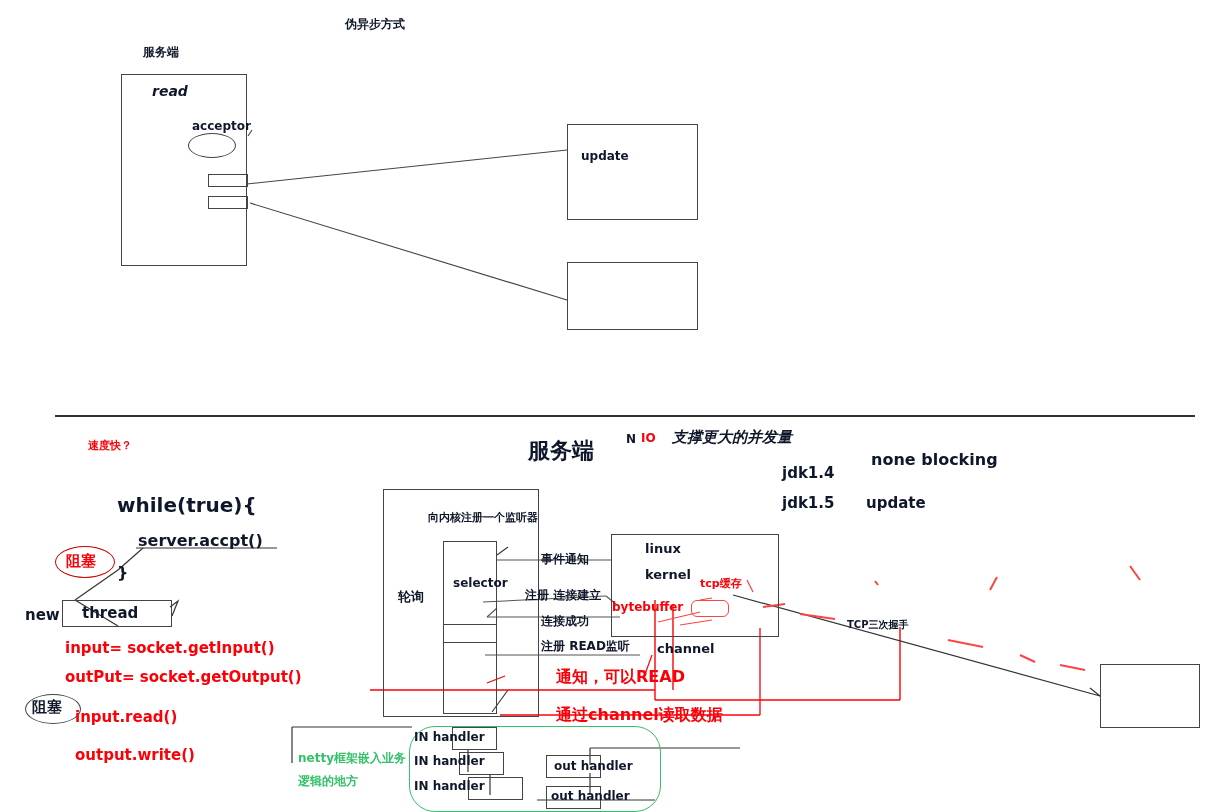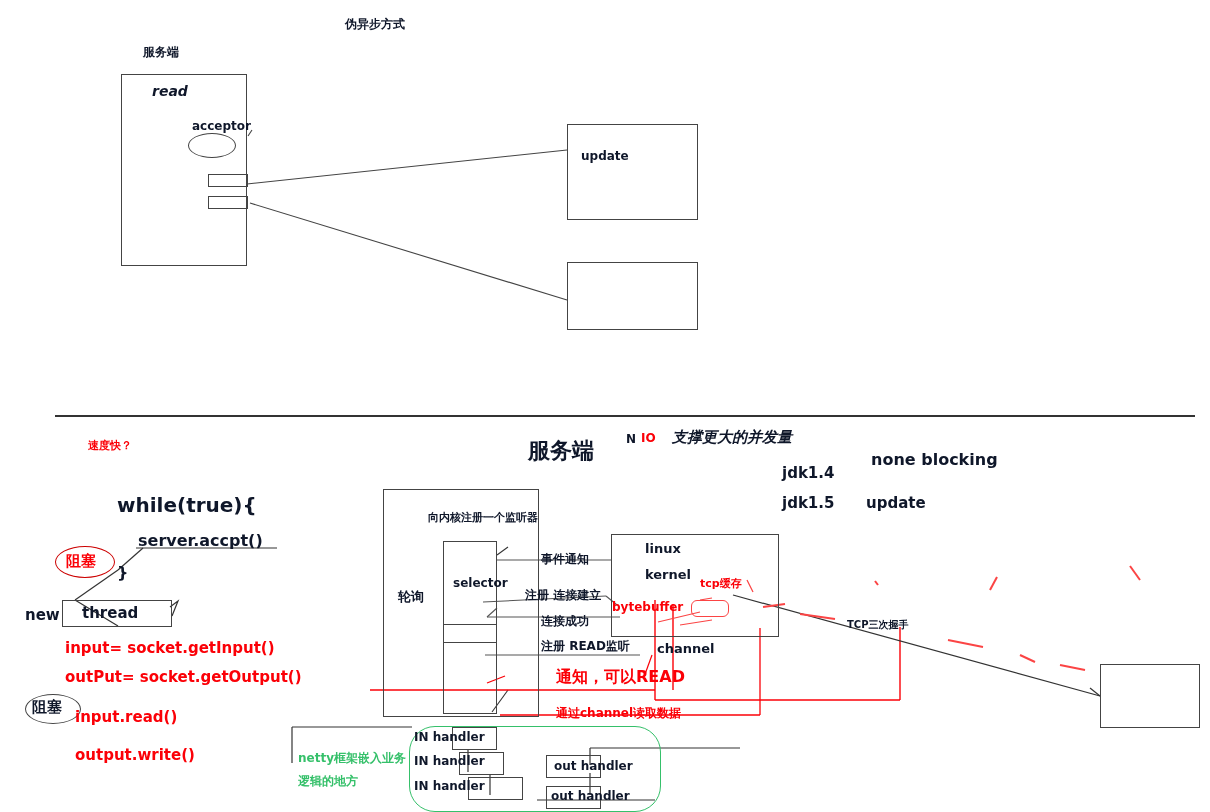--- a/index.html
+++ b/index.html
@@ -213,21 +213,21 @@
   <div class="lbl" style="left:398px; top:590px; font-size:13px;">轮询</div>
   <div class="lbl" style="left:453px; top:577px; font-size:12px;">selector</div>
 
   <div class="lbl" style="left:541px; top:553px; font-size:12px;">事件通知</div>
   <div class="lbl" style="left:525px; top:589px; font-size:12px;">注册 连接建立</div>
   <div class="lbl" style="left:541px; top:615px; font-size:12px;">连接成功</div>
   <div class="lbl" style="left:541px; top:640px; font-size:12px;">注册 READ监听</div>
   <div class="lbl" style="left:657px; top:642px; font-size:13px;">channel</div>
 
   <div class="lbl red" style="left:556px; top:669px; font-size:16px;">通知，可以READ</div>
-  <div class="lbl red" style="left:556px; top:707px; font-size:12px;">通过channel读取数据</div>
+  <div class="lbl red" style="left:556px; top:707px; font-size:16px;">通过channel读取数据</div>
 
   <div class="box" style="left:611px; top:534px; width:168px; height:103px;"></div>
   <div class="lbl" style="left:645px; top:542px; font-size:13px;">linux</div>
   <div class="lbl" style="left:645px; top:568px; font-size:13px;">kernel</div>
 
   <div class="lbl red" style="left:700px; top:578px; font-size:11px;">tcp缓存</div>
   <div class="redbox" style="left:691px; top:600px; width:38px; height:17px;"></div>
 
   <div class="lbl red" style="left:612px; top:601px; font-size:12px;">bytebuffer</div>
 

